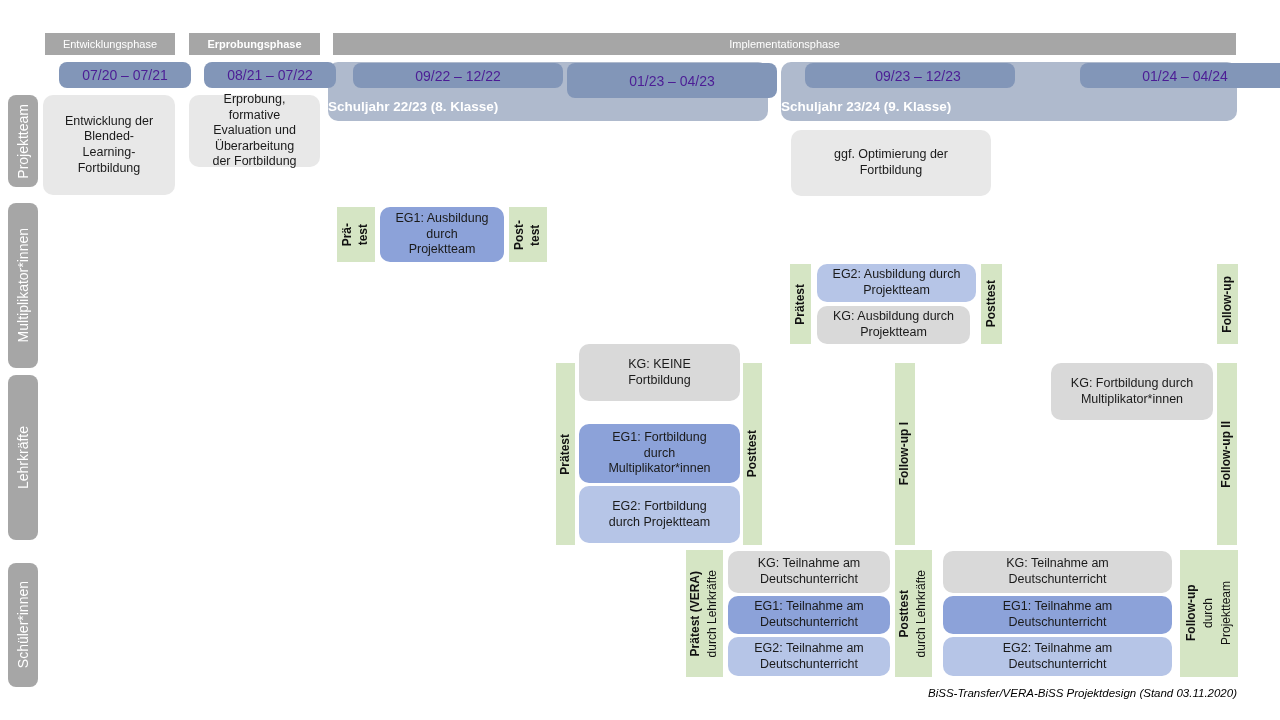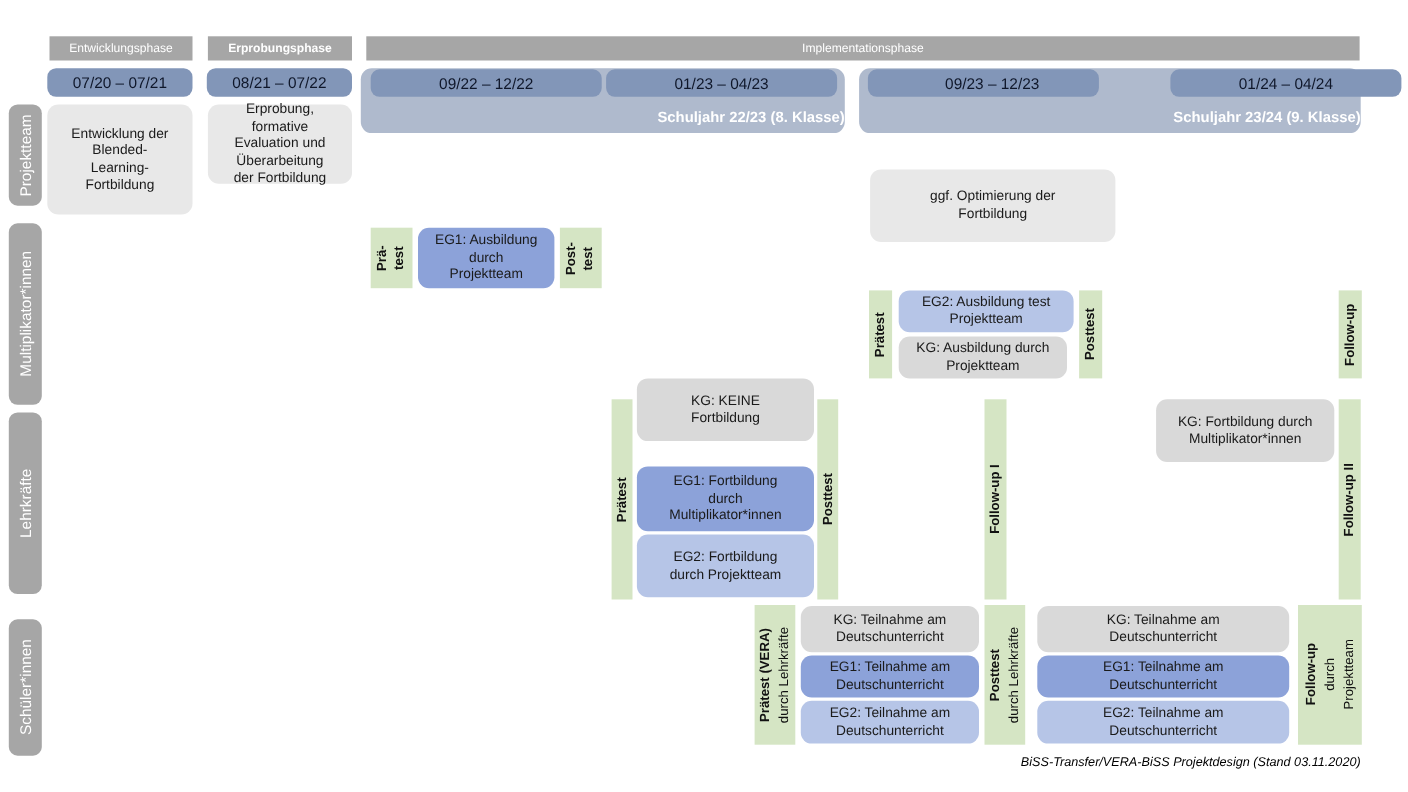--- a/index.html
+++ b/index.html
@@ -5,25 +5,25 @@
   * { margin:0; padding:0; box-sizing:border-box; }
   html,body { background:#ffffff; }
   body { font-family:"Liberation Sans", sans-serif; color:#111; }
   #canvas { position:relative; width:1280px; height:720px; background:#ffffff; overflow:hidden; }
   .abs { position:absolute; }
 
   .phase-header { background:#A6A6A6; color:#fff; font-size:11px;
     display:flex; align-items:center; justify-content:center; }
 
   .band { background:#AFBACD; border-radius:10px; z-index:1; }
-  .band-label { position:absolute; left:0; right:0; bottom:7px; text-align:right;
+  .band-label { position:absolute; left:0; right:0; bottom:7px; text-align:left;
     color:#fff; font-weight:bold; font-size:13.5px; }
 
-  .pill { background:#8296B8; color:#0f172a; font-size:14px; border-radius:8px; z-index:2;
-    display:flex; align-items:center; justify-content:center; }
+  .pill { background:#8296B8; color:#4c1d95; font-size:14px; border-radius:8px; z-index:2;
+    display:flex; align-items:center; justify-content:center;margin-left:16px; }
 
   .rowlabel { background:#A6A6A6; border-radius:8px; z-index:2;
     display:flex; align-items:center; justify-content:center; }
   .rowlabel .vtext { color:#fff; font-weight:normal; font-size:14px; }
 
   .box { border-radius:10px; display:flex; align-items:center; justify-content:center;
     text-align:center; white-space:pre-line; font-size:12.5px; line-height:1.25;
     color:#1a1a1a; padding:2px 6px; }
   .gray { background:#E8E8E8; }
   .kg   { background:#D9D9D9; }
@@ -54,21 +54,21 @@
   <div class="abs band" style="left:328px; top:62px; width:440px; height:59px;">
     <div class="band-label">Schuljahr 22/23 (8. Klasse)</div>
   </div>
   <div class="abs band" style="left:781px; top:62px; width:456px; height:59px;">
     <div class="band-label">Schuljahr 23/24 (9. Klasse)</div>
   </div>
 
   <div class="abs pill" style="left:43px;  top:62px; width:132px; height:26px;">07/20 – 07/21</div>
   <div class="abs pill" style="left:188px; top:62px; width:132px; height:26px;">08/21 – 07/22</div>
   <div class="abs pill" style="left:337px; top:63px; width:210px; height:25px;">09/22 – 12/22</div>
-  <div class="abs pill" style="left:551px; top:63px; width:210px; height:25px;text-align:right;">01/23 – 04/23</div>
+  <div class="abs pill" style="left:551px; top:63px; width:210px; height:35px;text-align:right;">01/23 – 04/23</div>
   <div class="abs pill" style="left:789px; top:63px; width:210px; height:25px;padding-left:16px;">09/23 – 12/23</div>
   <div class="abs pill" style="left:1064px; top:63px; width:210px; height:25px;">01/24 – 04/24</div>
 
   <div class="abs rowlabel" style="left:8px; top:95px;  width:30px; height:92px;">
     <span class="vtext">Projektteam</span>
     </div>
   <div class="abs rowlabel" style="left:8px; top:203px; width:30px; height:165px;">
     <span class="vtext">Multiplikator*innen</span>
     </div>
   <div class="abs rowlabel" style="left:8px; top:375px; width:30px; height:165px;">
@@ -80,40 +80,40 @@
 
   <div class="abs box gray" style="left:43px; top:95px; width:132px; height:100px;">Entwicklung der
 Blended-
 Learning-
 Fortbildung</div>
   <div class="abs box gray" style="left:189px; top:95px; width:131px; height:72px;">Erprobung,
 formative
 Evaluation und
 Überarbeitung
 der Fortbildung</div>
-  <div class="abs box gray" style="left:791px; top:130px; width:223px; height:66px;margin-top:24px;">ggf. Optimierung der
+  <div class="abs box gray" style="left:791px; top:130px; width:200px; height:66px;">ggf. Optimierung der
 Fortbildung</div>
 
   <div class="abs vbar" style="left:337px; top:207px; width:38px; height:55px;">
     <span class="vtext">Prä-
 test</span>
     </div>
   <div class="abs box eg1" style="left:380px; top:207px; width:124px; height:55px;">EG1: Ausbildung
 durch
 Projektteam</div>
   <div class="abs vbar" style="left:509px; top:207px; width:38px; height:55px;">
     <span class="vtext">Post-
 test</span>
     </div>
 
 
   <div class="abs vbar" style="left:790px; top:264px; width:21px; height:80px;">
     <span class="vtext">Prätest</span>
     </div>
-  <div class="abs box eg2" style="left:817px; top:264px; width:159px; height:38px;">EG2: Ausbildung test
+  <div class="abs box eg2" style="left:817px; top:264px; width:159px; height:38px;">EG2: Ausbildung durch
 Projektteam</div>
   <div class="abs box kg" style="left:817px; top:306px; width:153px; height:38px;">KG: Ausbildung durch
 Projektteam</div>
   <div class="abs vbar" style="left:981px; top:264px; width:21px; height:80px;">
     <span class="vtext">Posttest</span>
     </div>
   <div class="abs vbar" style="left:1217px; top:264px; width:21px; height:80px;">
     <span class="vtext">Follow-up</span>
     </div>
 

